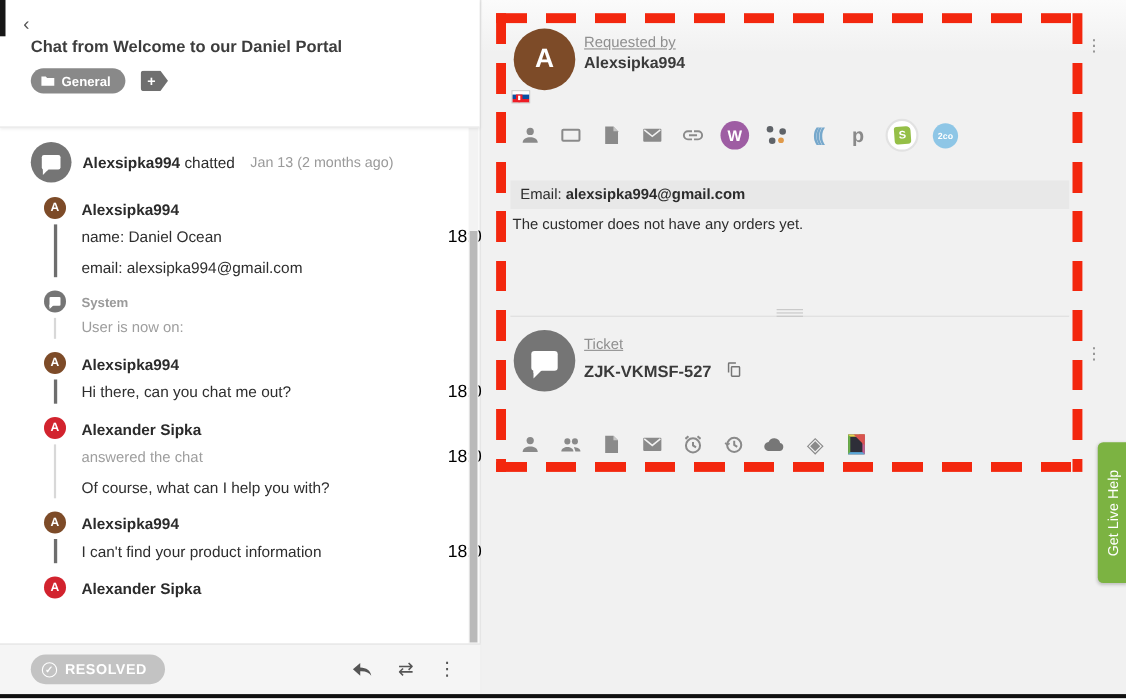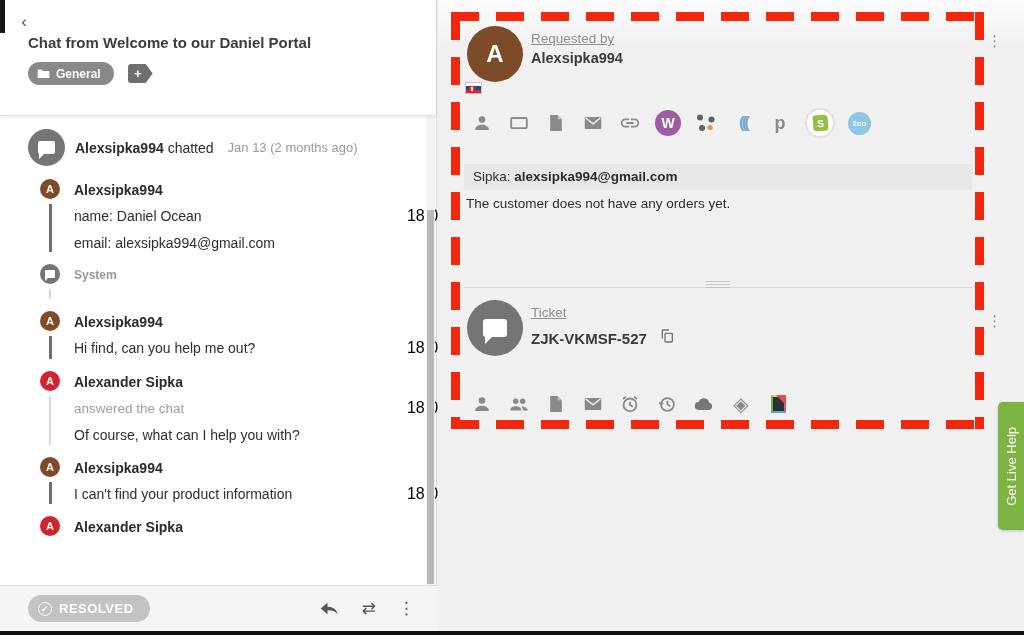--- a/index.html
+++ b/index.html
@@ -164,32 +164,35 @@
 
       <div class="msg">
         <div class="gutter">
           <div class="avatar sm gray-av">
               <div class="bubble b-sm"></div>
             </div>
           <div class="vline light"></div>
         </div>
         <div class="mcontent">
           <div class="mauthor sys">System</div>
+          <div class="mline">
+              <span class="meta">User is now on:</span>
+            </div>
         </div>
       </div>
 
       <div class="msg">
         <div class="gutter">
           <div class="avatar sm brown-av">A</div>
           <div class="vline dark"></div>
         </div>
         <div class="mcontent">
           <div class="mauthor">Alexsipka994</div>
           <div class="mline">
-              <span>Hi find, can you help me out?</span>
+              <span>Hi there, can you chat me out?</span>
               <span class="mtime">18:00</span>
             </div>
         </div>
       </div>
 
       <div class="msg">
         <div class="gutter">
           <div class="avatar sm red-av">A</div>
           <div class="vline light"></div>
         </div>
@@ -310,21 +313,21 @@
         </span>
       <span class="ic paren-ic">(((</span>
       <span class="ic p-ic">p</span>
       <span class="shopify-ic">
           <span class="shop-bag">S</span>
         </span>
       <span class="tco-ic">2co</span>
     </div>
 
     <div class="email-bar">
-      <span>Sipka: </span><b>alexsipka994@gmail.com</b>
+      <span>Email: </span><b>alexsipka994@gmail.com</b>
     </div>
     <div class="cust-note">The customer does not have any orders yet.</div>
 
     <div class="divider"></div>
     <div class="drag-handle">
         <i></i>
         <i></i>
         <i></i>
       </div>
 

